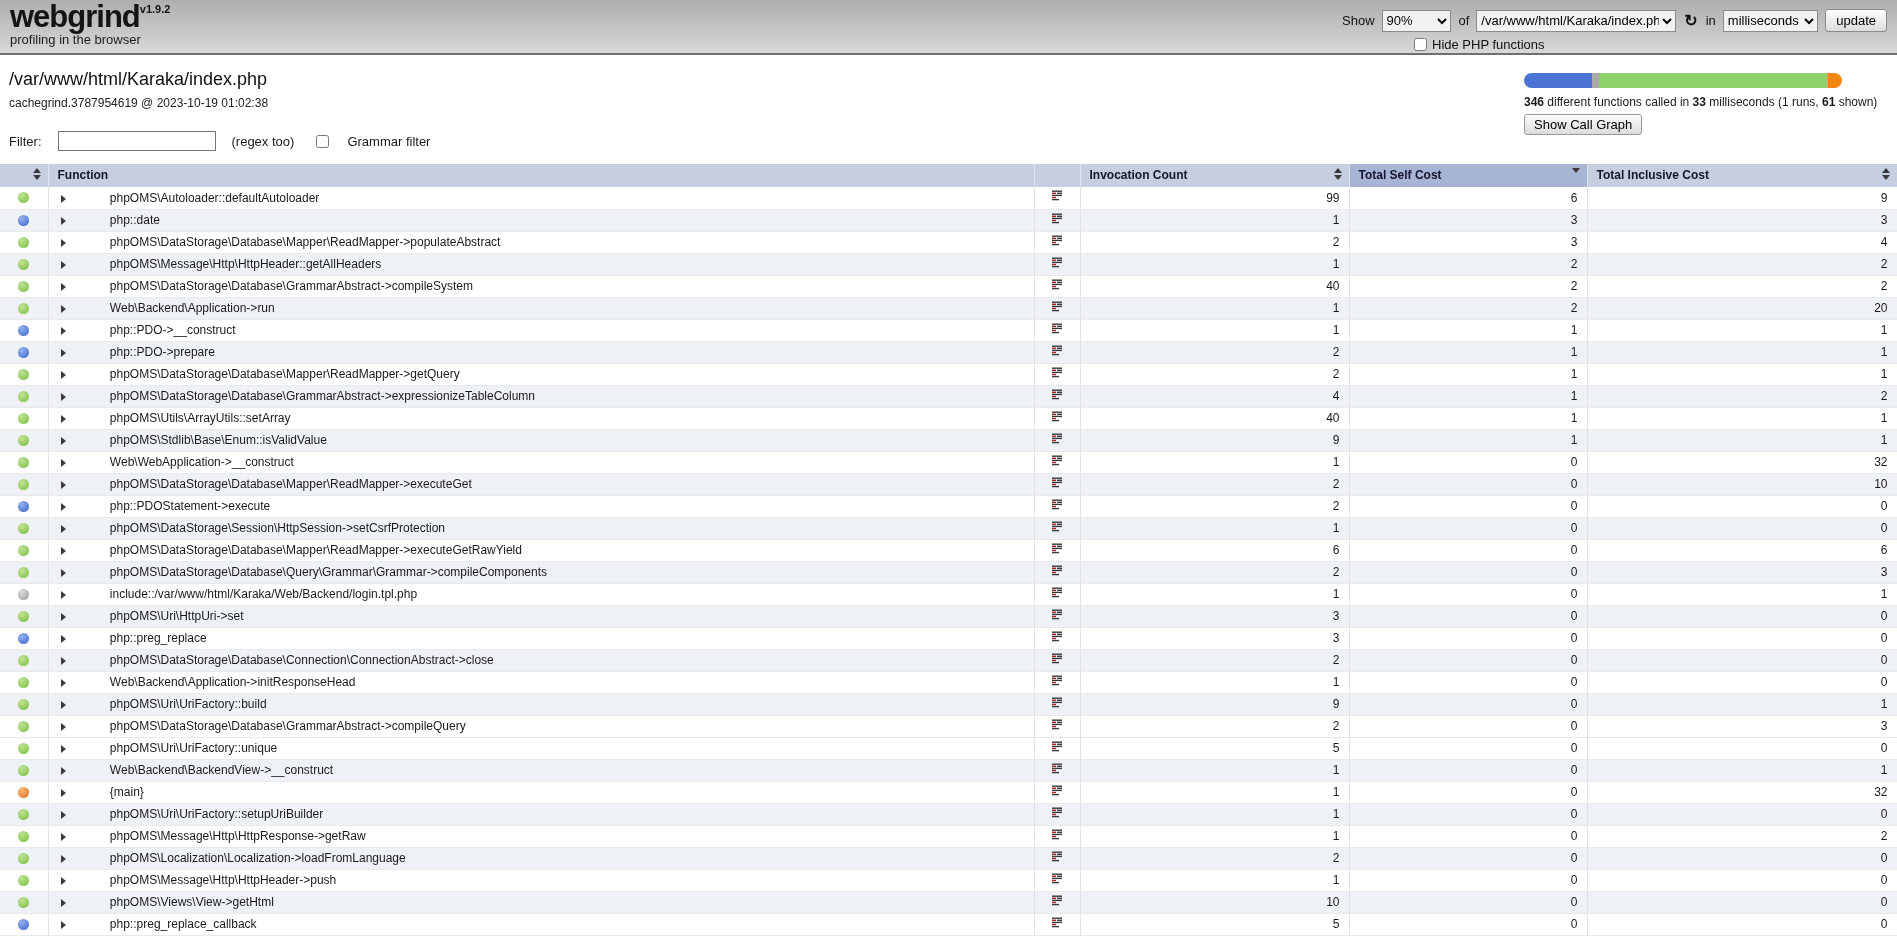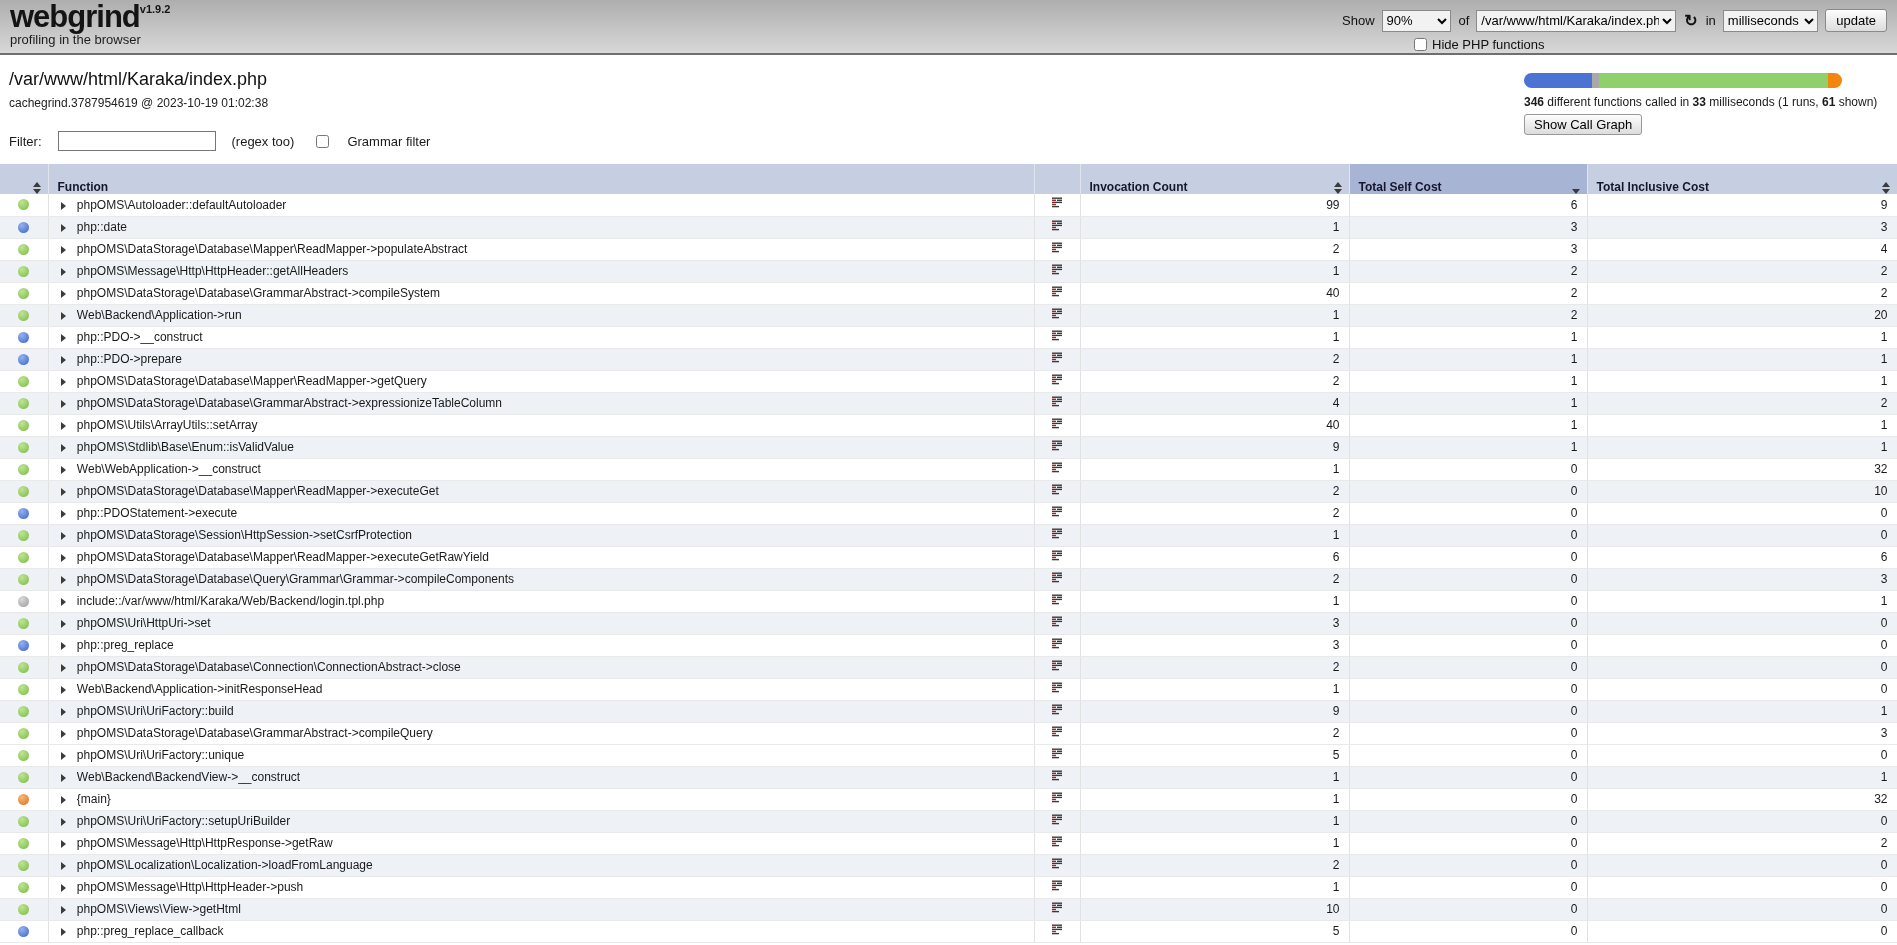--- a/index.html
+++ b/index.html
@@ -36,38 +36,38 @@
 
   
   .filter-row { display:flex; align-items:center; gap:16px; margin:21px 0 0 9px; font-size:13px; }
   .filter-input { width:158px; height:20px; border:1px solid #767676; font-size:13px; padding:1px 4px; font-family:"Liberation Sans",sans-serif; }
   .filter-row input[type="checkbox"] { margin:0 2px 0 6px; width:13px; height:13px; }
 
   
   table { width:1897px; border-collapse:collapse; table-layout:fixed; margin-top:13px; font-size:12px; }
   th { background:#c6cfe2; height:23px; font-weight:bold; color:#16162e; text-align:left; padding:0; border-right:1px solid #dfe4ef; }
   th.active { background:#a8b4d4; }
-  .th-inner { display:flex; align-items:flex-end; height:100%; padding:16px 7px 0 9px; }
+  .th-inner { display:flex; align-items:flex-start; height:100%; padding:4px 7px 0 9px; }
   .th-inner .spacer { flex:1; }
   td { height:22px; padding:0; border-bottom:1px solid #e9e9e9; overflow:hidden; white-space:nowrap; }
   tr.even td { background:#eef1f6; }
   tr.odd td { background:#ffffff; }
   .col-dot   { border-right:1px solid #e2e2e2; }
   .col-icon  { border-right:1px solid #e2e2e2; border-left:1px solid #e2e2e2; text-align:center; }
   .col-num   { text-align:right; padding-right:9px; border-right:1px solid #e2e2e2; }
   .col-func  { padding-left:12px; }
 
   .dot { width:11px; height:11px; border-radius:50%; margin:0 auto; }
   .dot-green  { background:radial-gradient(circle at 35% 30%, #bfe494, #7abc3e); }
   .dot-blue   { background:radial-gradient(circle at 35% 30%, #94b2ef, #3a63c9); }
   .dot-gray   { background:radial-gradient(circle at 35% 30%, #dadada, #9a9a9a); }
   .dot-orange { background:radial-gradient(circle at 35% 30%, #f6b876, #e06f1b); }
 
   .caret { display:inline-block; width:0; height:0; border-top:4px solid transparent; border-bottom:4px solid transparent; border-left:5px solid #3c3c3c; margin-right:8px; vertical-align:-1px; }
-  .func-label { color:#1a1a1a; }
+  .func-label { color:#1a1a1a;margin-left:33px; }
 
   .sort-both { display:inline-flex; flex-direction:column; gap:2px; }
   .tri-up   { width:0; height:0; border-left:4px solid transparent; border-right:4px solid transparent; border-bottom:5px solid #3a3a3a; }
   .tri-down { width:0; height:0; border-left:4px solid transparent; border-right:4px solid transparent; border-top:5px solid #3a3a3a; }
 </style>
 </head>
 <body>
 
 <div id="app">
 

